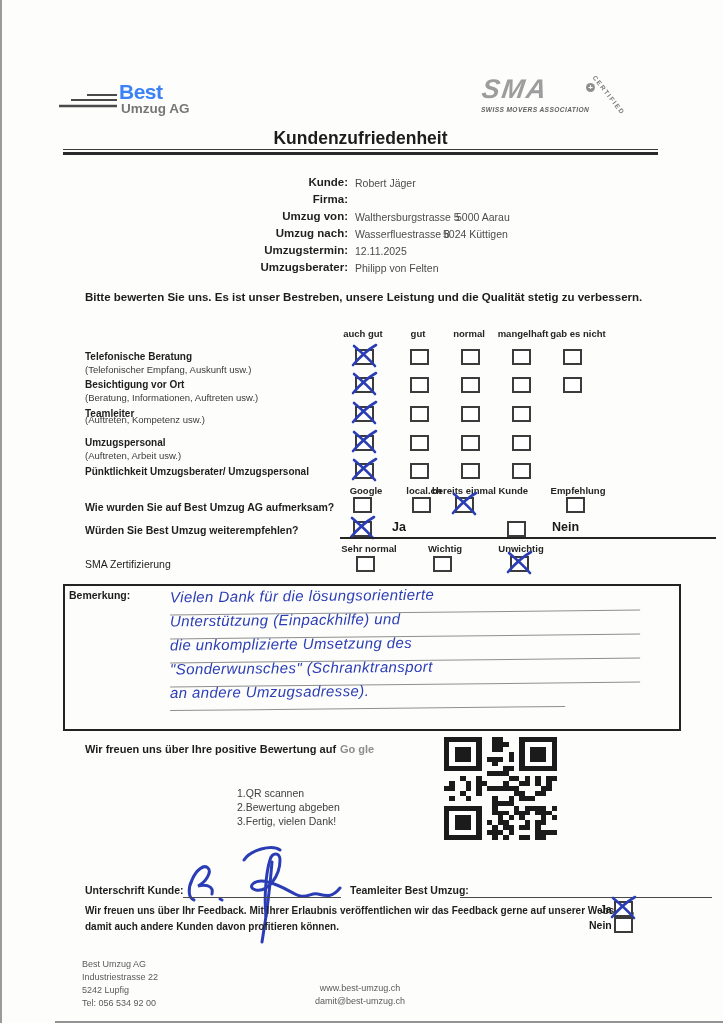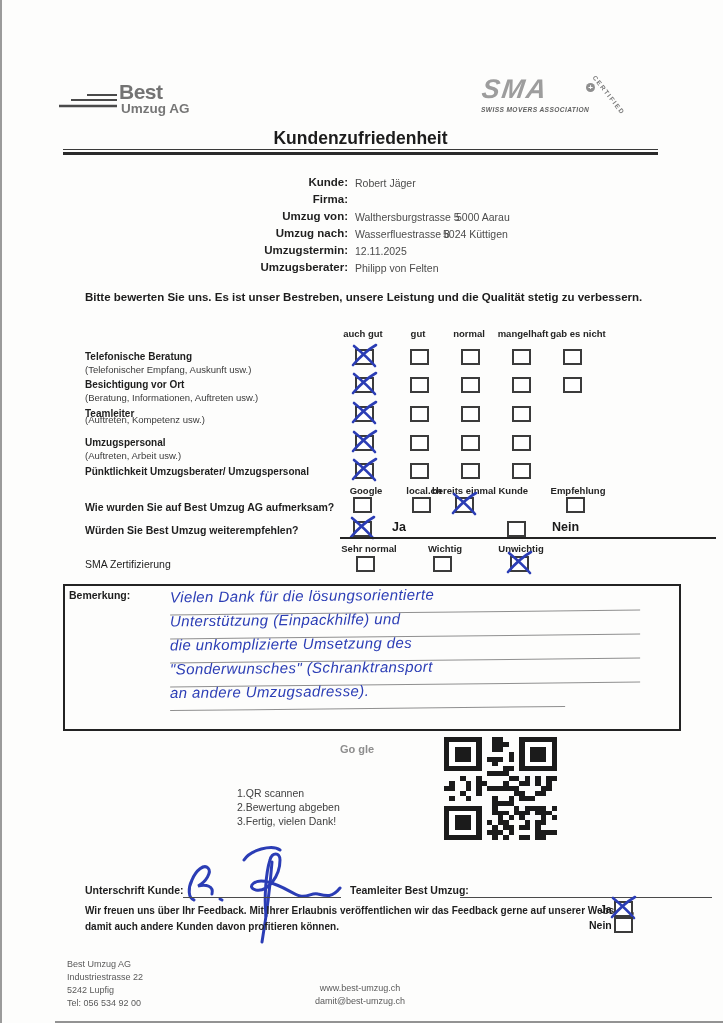--- a/index.html
+++ b/index.html
@@ -1,20 +1,20 @@
 <!DOCTYPE html>
 <html><head>
 <meta charset="utf-8">
 <style>
   html,body{margin:0;padding:0;background:#d9d9d9;}
   .page{position:relative;width:723px;height:1023px;background:#fdfdfc;overflow:hidden;
         font-family:"Liberation Sans",sans-serif;color:#2e2e2e;margin:0 auto;}
   .abs{position:absolute;}
   
-  .best-brand{font-weight:bold;font-size:21px;color:#737373;letter-spacing:-0.5px;}
+  .best-brand{font-weight:bold;font-size:21px;color:#3b82f6;letter-spacing:-0.5px;}
   .best-sub{font-weight:bold;font-size:13.5px;color:#767676;}
   .title{font-weight:bold;font-size:17.5px;color:#1c1c1c;}
   .rule-thin{height:1px;background:#3a3a3a;}
   .rule-thick{height:3px;background:#2a2a2a;}
   .sma-acronym{font-style:italic;font-weight:900;font-size:27px;color:#9d9d9d;letter-spacing:2px;transform:skewX(-8deg);}
   .sma-caption{font-style:italic;font-weight:bold;font-size:6.6px;color:#5f5f5f;letter-spacing:.4px;}
   .sma-cert{font-weight:bold;font-size:6.5px;color:#7c7c7c;letter-spacing:1.5px;transform:rotate(52deg);transform-origin:left top;}
   .sma-plus{width:9px;height:9px;border-radius:50%;background:#8f8f8f;color:#fff;font-size:8px;line-height:9px;text-align:center;font-weight:bold;}
   
   .f-label{font-weight:bold;font-size:11.5px;color:#1f1f1f;text-align:right;}
@@ -204,20 +204,21 @@
     </span>
 
   <div class="abs rem-box" style="left:63px;top:584px;width:614px;height:143px;"></div>
   <div class="abs rem-label" style="left:69px;top:589px;">Bemerkung:</div>
   <div class="hw" style="left:170px;top:586px;width:470px;height:26px;">Vielen Dank für die lösungsorientierte</div>
   <div class="hw" style="left:170px;top:610px;width:470px;height:26px;">Unterstützung (Einpackhilfe) und</div>
   <div class="hw" style="left:170px;top:634px;width:470px;height:26px;">die unkomplizierte Umsetzung des</div>
   <div class="hw" style="left:170px;top:658px;width:470px;height:26px;">"Sonderwunsches" (Schranktransport</div>
   <div class="hw" style="left:170px;top:682px;width:395px;height:26px;">an andere Umzugsadresse).</div>
 
+  <span class="abs rev-lead" style="left:85px;top:743px;">Wir freuen uns über Ihre positive Bewertung auf</span>
   <span class="abs rev-brand" style="left:340px;top:743px;white-space:pre;">Go gle</span>
   <div class="abs steps" style="left:237px;top:786px;">
     <div>1.QR scannen</div>
     <div>2.Bewertung abgeben</div>
     <div>3.Fertig, vielen Dank!</div>
   </div>
   <div class="abs" style="left:444px;top:737px;width:113px;height:103px;"><svg viewBox="0 0 21 21" width="113" height="103" preserveAspectRatio="none" shape-rendering="crispEdges" fill="#1b1b1b">
         <rect x="9" y="0" width="1" height="1"></rect>
         <rect x="10" y="0" width="1" height="1"></rect>
         <rect x="9" y="1" width="1" height="1"></rect>
@@ -362,21 +363,21 @@
   <div class="abs yn-small" style="left:600px;top:903px;">Ja</div>
   <span class="cb" style="left:614px;top:901px;">
       <svg class="xmark" viewBox="0 0 28 26">
         <path d="M3 22 C9 15 19 6 26 2"></path>
         <path d="M4 3 C10 8 19 16 25 23"></path>
       </svg>
     </span>
   <div class="abs yn-small" style="left:589px;top:919px;">Nein</div>
   <span class="cb" style="left:614px;top:917px;"></span>
 
-  <div class="abs foot" style="left:67px;top:958px;">
+  <div class="abs foot" style="left:82px;top:958px;">
     <div>Best Umzug AG</div>
     <div>Industriestrasse 22</div>
     <div>5242 Lupfig</div>
     <div>Tel: 056 534 92 00</div>
   </div>
   <div class="abs foot center" style="left:280px;top:982px;width:160px;">
     <div>www.best-umzug.ch</div>
     <div>damit@best-umzug.ch</div>
   </div>
 

